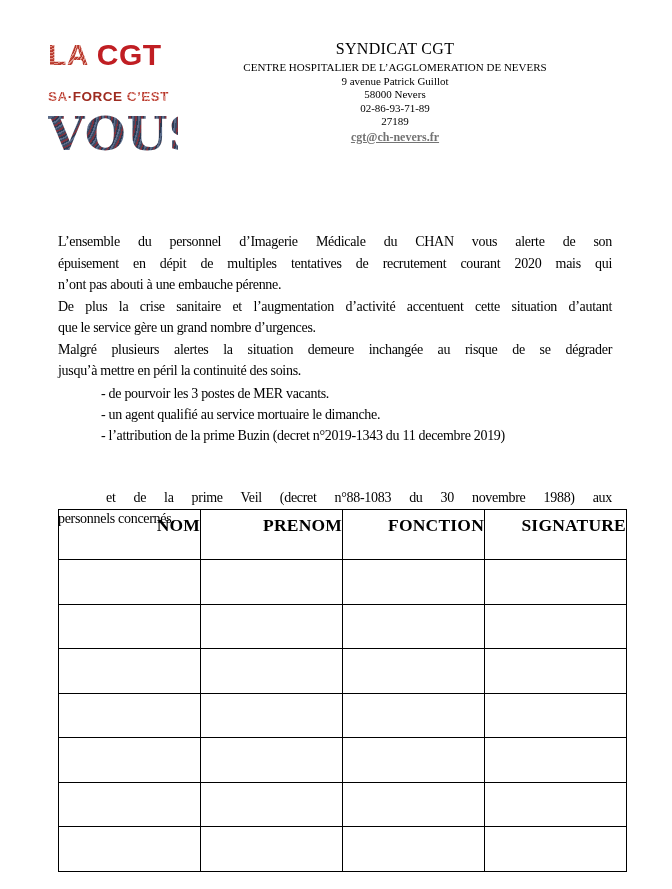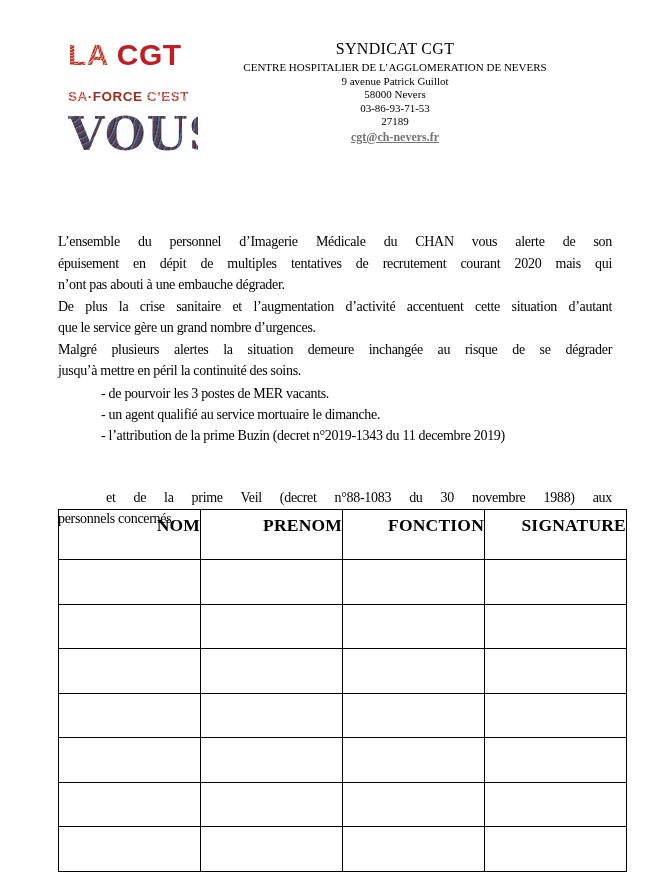--- a/index.html
+++ b/index.html
@@ -3,21 +3,21 @@
 <meta charset="utf-8">
 <style>
   html,body { margin:0; padding:0; background:#ffffff; }
   .page {
     position:relative; width:672px; height:889px; background:#ffffff;
     font-family:"Liberation Serif","DejaVu Serif",serif; color:#000;
     overflow:hidden;
   }
 
   
-  .logo { position:absolute; left:68px; top:40px; width:130px; line-height:1; user-select:none; }
+  .logo { position:absolute; left:48px; top:40px; width:130px; line-height:1; user-select:none; }
   .logo-line1 { font-family:"Liberation Sans","DejaVu Sans",sans-serif; font-weight:bold; font-size:30px; letter-spacing:0.5px; white-space:nowrap; }
   .speckle-red {
     background:repeating-radial-gradient(circle at 1px 1px,#b5362c 0 1px,#e0958b 1px 2px,#c14a3b 2px 3px);
     -webkit-background-clip:text; background-clip:text; color:transparent;
   }
   .solid-red { color:#c01e23; }
   .logo-line2 { font-family:"Liberation Sans","DejaVu Sans",sans-serif; font-weight:bold; font-size:13.5px; letter-spacing:0.5px; margin-top:20px; white-space:nowrap; }
   .dark-red { color:#9e2b20; }
   .logo-line3 {
     font-family:"DejaVu Serif","Liberation Serif",serif; font-weight:bold;
@@ -73,31 +73,31 @@
       <span class="speckle-red">C’EST</span>
     </div>
     <div class="logo-line3">VOUS.</div>
   </div>
 
   <div class="letterhead">
     <div class="org-title">SYNDICAT CGT</div>
     <div class="org-line">CENTRE HOSPITALIER DE L’AGGLOMERATION DE NEVERS</div>
     <div class="org-line">9 avenue Patrick Guillot</div>
     <div class="org-line">58000 Nevers</div>
-    <div class="org-line">03-86-93-71-53</div>
+    <div class="org-line">02-86-93-71-89</div>
     <div class="org-line">27189</div>
     <div class="org-line org-email-line">
       <a href="#" class="org-email">cgt@ch-nevers.fr</a>
     </div>
   </div>
 
   <div class="body-text">
     <div class="jline">L’ensemble du personnel d’Imagerie Médicale du CHAN vous alerte de son</div>
     <div class="jline">épuisement en dépit de multiples tentatives de recrutement courant 2020 mais qui</div>
-    <div>n’ont pas abouti à une embauche dégrader.</div>
+    <div>n’ont pas abouti à une embauche pérenne.</div>
     <div class="jline">De plus la crise sanitaire et l’augmentation d’activité accentuent cette situation d’autant</div>
     <div>que le service gère un grand nombre d’urgences.</div>
     <div class="jline">Malgré plusieurs alertes la situation demeure inchangée au risque de se dégrader</div>
     <div>jusqu’à mettre en péril la continuité des soins.</div>
   </div>
 
   <div class="demands">
     <div class="bullet">- de pourvoir les 3 postes de MER vacants.</div>
     <div class="bullet">- un agent qualifié au service mortuaire le dimanche.</div>
     <div class="bullet">- l’attribution de la prime Buzin (decret n°2019-1343 du 11 decembre 2019)</div>

